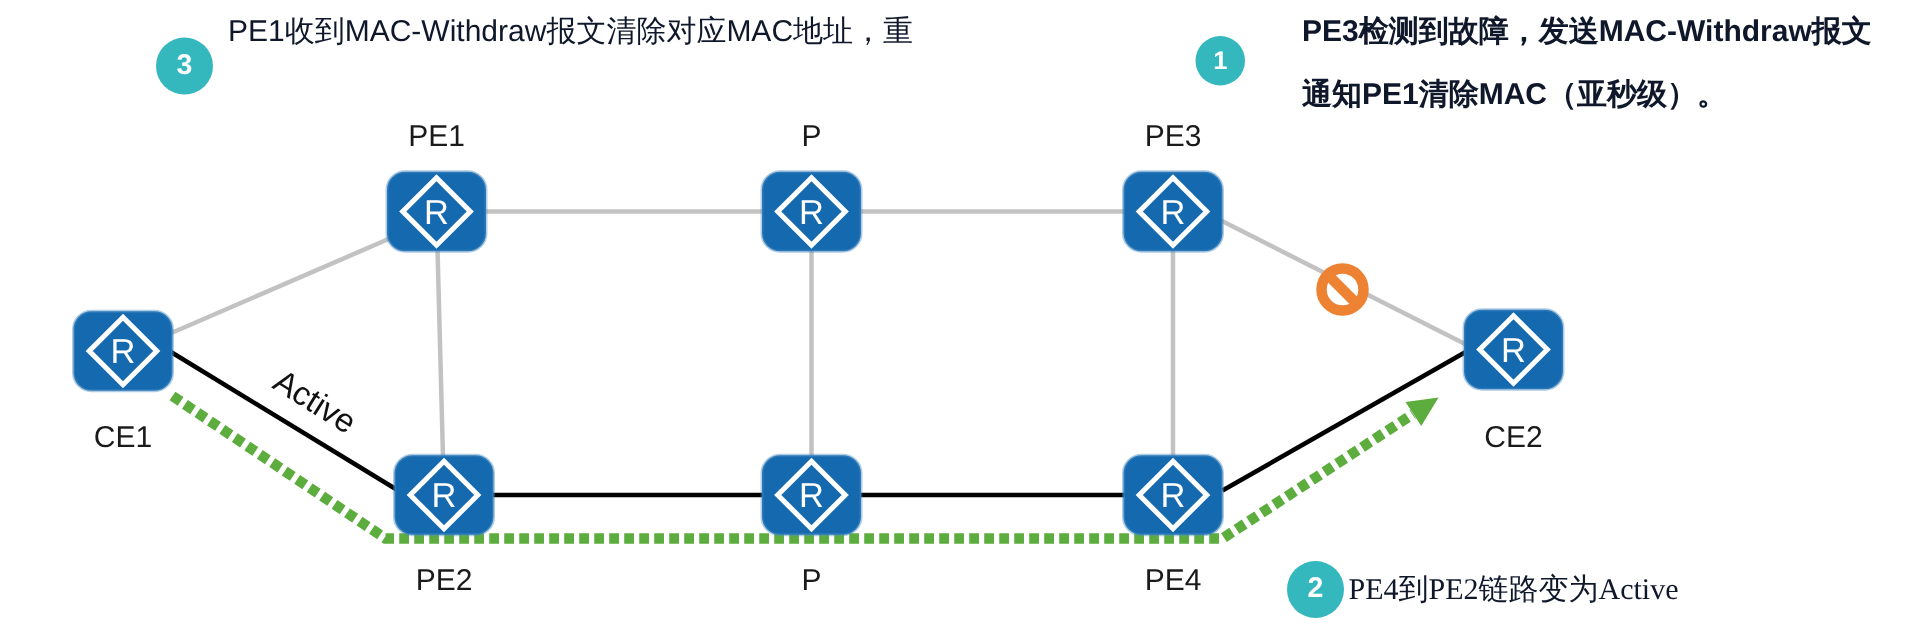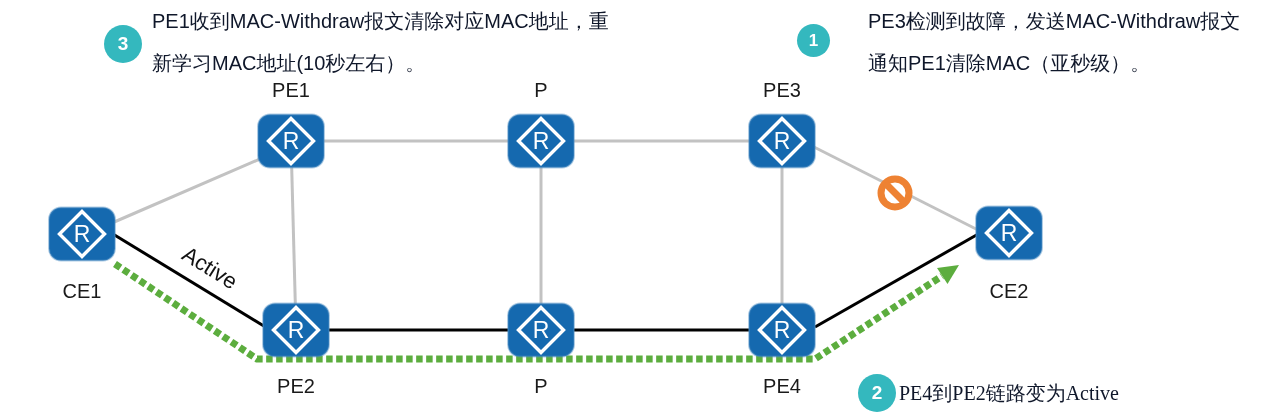--- a/index.html
+++ b/index.html
@@ -9,21 +9,21 @@
   svg text{font-family:"Liberation Sans","DejaVu Sans",sans-serif;}
   .annot{position:absolute;left:0;top:0;width:0;height:0;}
   .badge{
     position:absolute;display:flex;align-items:center;justify-content:center;
     color:#fff;border-radius:50%;font-weight:bold;
   }
   .b1{left:797px;top:24px;width:33px;height:33px;font-size:17px;}
   .b2{left:858px;top:374px;width:38px;height:38px;font-size:19px;}
   .b3{left:104px;top:25px;width:38px;height:38px;font-size:19px;}
   .atext{position:absolute;font-size:20px;line-height:42px;color:#0f172a;white-space:nowrap;}
-  .t1{left:868px;top:0px;}
+  .t1{left:868px;top:0px;font-weight:bold;}
   .t2{left:899px;top:372px;font-family:Liberation Serif, serif;}
   .t3{left:152px;top:0px;}
 </style>
 </head>
 <body>
 
 <div class="stage">
 
   <svg id="diagram" width="1273" height="416" viewBox="0 0 1273 416">
       <line x1="105" y1="226" x2="276" y2="152" stroke="#c2c2c2" stroke-width="3"></line>
@@ -104,17 +104,16 @@
     <span class="badge b2" style="background: rgb(52, 184, 190);">2</span>
     <div class="atext t2">
       <div class="aline">PE4到PE2链路变为Active</div>
     </div>
   </div>
 
   <div class="annot">
     <span class="badge b3" style="background: rgb(52, 184, 190);">3</span>
     <div class="atext t3">
       <div class="aline">PE1收到MAC-Withdraw报文清除对应MAC地址，重</div>
-      <div class="aline">新学习MAC地址(10秒左右）。</div>
     </div>
   </div>
 
 </div>
 
 </body></html>

